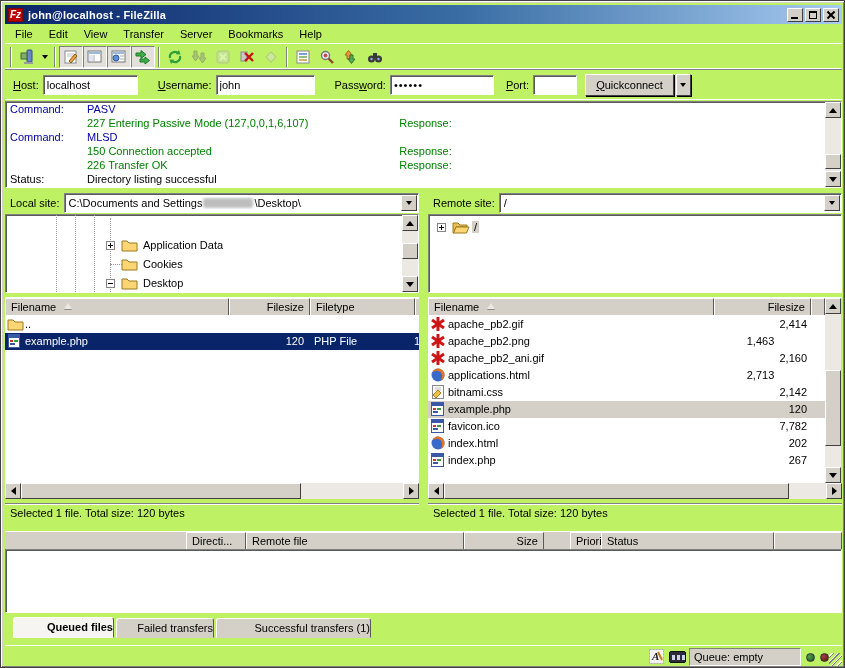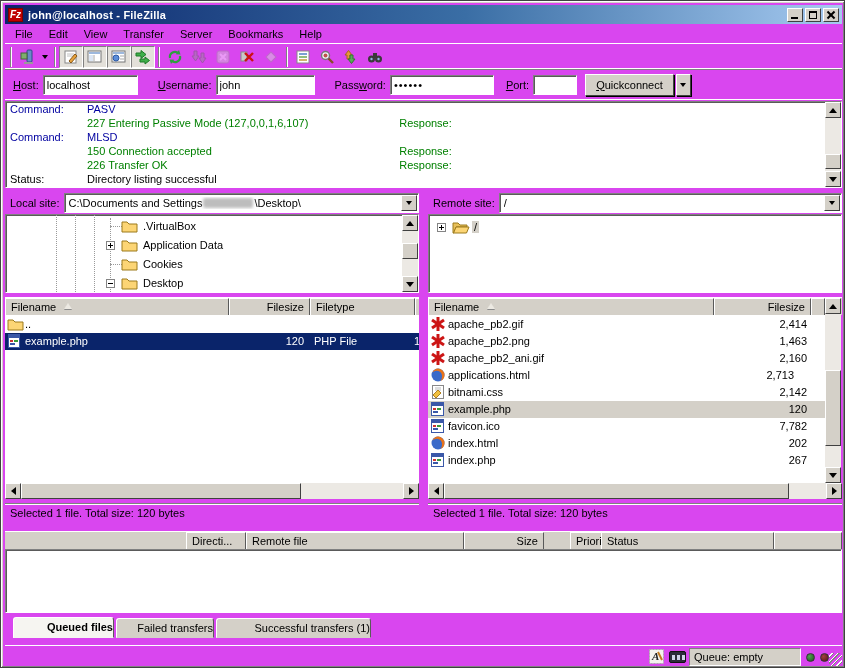--- a/index.html
+++ b/index.html
@@ -1,19 +1,19 @@
 <!DOCTYPE html>
 <html><head>
 <meta charset="utf-8">
 <style>
   * { margin:0; padding:0; box-sizing:border-box; }
   html,body { background:#6b6b6b; }
   body { font-family:"Liberation Sans", sans-serif; font-size:11px; color:#000; }
 
-  .window { position:relative; width:845px; height:668px; background:#d946ef;
+  .window { position:relative; width:845px; height:668px; background:#bef264;
     border:1px solid #404040; box-shadow:inset 1px 1px 0 #fff, inset -1px -1px 0 #808080, inset 2px 2px 0 #d4d0c8; overflow:hidden; }
 
   
   .titlebar { position:absolute; left:4px; top:4px; width:837px; height:19px;
     background:linear-gradient(to right,#0a246a,#3a6ea5 55%,#a6caf0); display:flex; align-items:center; padding:0 3px; }
   .app-icon { width:15px; height:14px; background:#bf0000; border:1px solid #7a0000; color:#fff;
     font-weight:bold; font-style:italic; font-size:10px; line-height:12px; text-align:center; flex:0 0 auto; }
   .title-text { color:#fff; font-weight:bold; margin-left:5px; letter-spacing:.2px; white-space:nowrap; overflow:hidden; flex:1; }
   .winbtns { display:flex; gap:2px; }
   .winbtn { width:16px; height:14px; position:relative; border:1px solid; border-color:#fff #404040 #404040 #fff; background:#d4d0c8; }
@@ -313,27 +313,20 @@
           <span class="dd-arrow"></span>
         </div>
     </div>
   </div>
 
   <div class="pane-white" style="left:4px; top:213px; width:414px; height:79px;">
     <span class="guide" style="left:50px;"></span>
     <span class="guide" style="left:69px;"></span>
     <span class="guide" style="left:88px;"></span>
     <span class="guide" style="left:104px; top:3px;"></span>
-    <div class="tree-row" style="top:2px;">
-      <span class="tree-stub" style="left:104px; width:12px;"></span>
-      <svg class="tree-ico" style="left:115px;" width="17" height="14">
-          <path d="M1 3 h5 l2 2 h8 v8 H1 z" fill="#fcd575" stroke="#9c7a1c"></path>
-        </svg>
-      <span class="tree-label" style="left:137px;">.VirtualBox</span>
-    </div>
     <div class="tree-row" style="top:21px;">
       <span class="expander" style="left:100px;">
           <span class="exp-h"></span>
           <span class="exp-v"></span>
         </span>
       <svg class="tree-ico" style="left:115px;" width="17" height="14">
           <path d="M1 3 h5 l2 2 h8 v8 H1 z" fill="#fcd575" stroke="#9c7a1c"></path>
         </svg>
       <span class="tree-label" style="left:137px;">Application Data</span>
     </div>
@@ -440,40 +433,40 @@
     </div>
     <div class="frow" style="top:18px;">
       <svg class="fico" width="16" height="16">
           <g stroke="#cc1515" stroke-width="3">
             <line x1="8" y1="1" x2="8" y2="15"></line>
             <line x1="2" y1="4" x2="14" y2="12"></line>
             <line x1="14" y1="4" x2="2" y2="12"></line>
           </g>
         </svg>
       <span class="fname">apache_pb2.png</span>
-      <span class="fsize" style="left:286px; width:93px;">1,463</span>
+      <span class="fsize" style="left:286px; width:93px;text-align:center;">1,463</span>
     </div>
     <div class="frow" style="top:35px;">
       <svg class="fico" width="16" height="16">
           <g stroke="#cc1515" stroke-width="3">
             <line x1="8" y1="1" x2="8" y2="15"></line>
             <line x1="2" y1="4" x2="14" y2="12"></line>
             <line x1="14" y1="4" x2="2" y2="12"></line>
           </g>
         </svg>
       <span class="fname">apache_pb2_ani.gif</span>
       <span class="fsize" style="left:286px; width:93px;">2,160</span>
     </div>
     <div class="frow" style="top:52px;">
       <svg class="fico" width="16" height="16">
           <circle cx="8" cy="8" r="6.5" fill="#3a6ac9"></circle>
           <path d="M8 1.5 a6.5 6.5 0 0 1 6.5 6.5 a6.5 6.5 0 0 1 -4 6 a7.5 7.5 0 0 0 1.5-5 a5.5 5.5 0 0 0 -9.5-3.5 a6.5 6.5 0 0 1 5.5-4 z" fill="#e8731a"></path>
         </svg>
       <span class="fname">applications.html</span>
-      <span class="fsize" style="left:273px; width:93px;">2,713</span>
+      <span class="fsize" style="left:286px; width:93px;text-align:center;">2,713</span>
     </div>
     <div class="frow" style="top:69px;">
       <svg class="fico" width="16" height="16">
           <rect x="2.5" y="1.5" width="11" height="13" fill="#fff" stroke="#888"></rect>
           <line x1="5" y1="4" x2="11" y2="4" stroke="#bbb"></line>
           <line x1="5" y1="6" x2="11" y2="6" stroke="#bbb"></line>
           <path d="M3 11 l5-5 3 3 -5 5 z" fill="#f0c040" stroke="#b08020"></path>
         </svg>
       <span class="fname">bitnami.css</span>
       <span class="fsize" style="left:286px; width:93px;">2,142</span>

